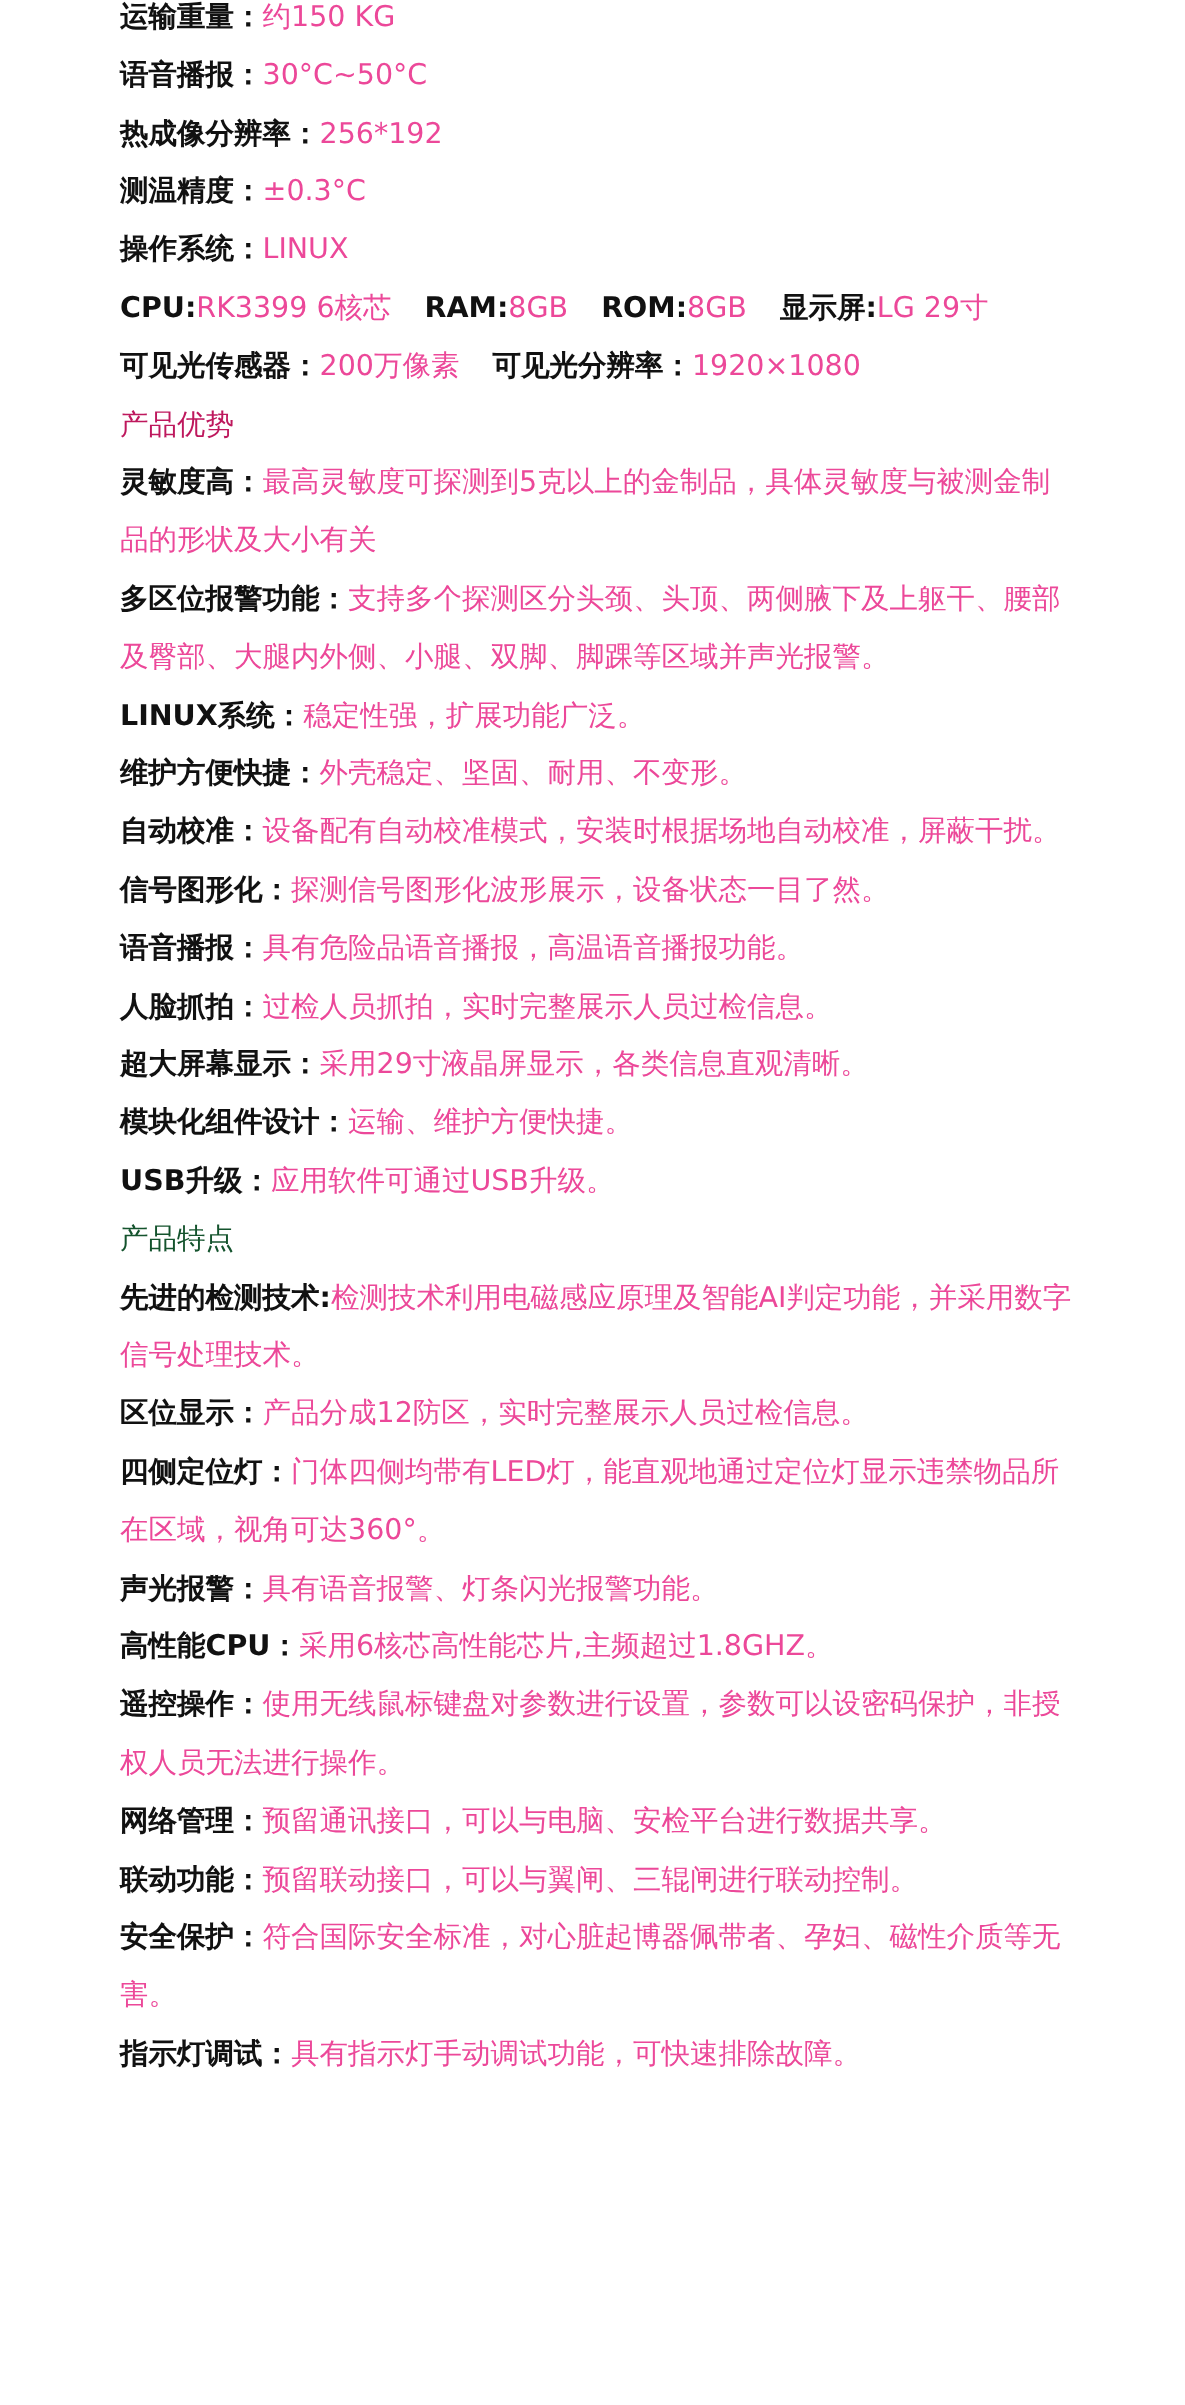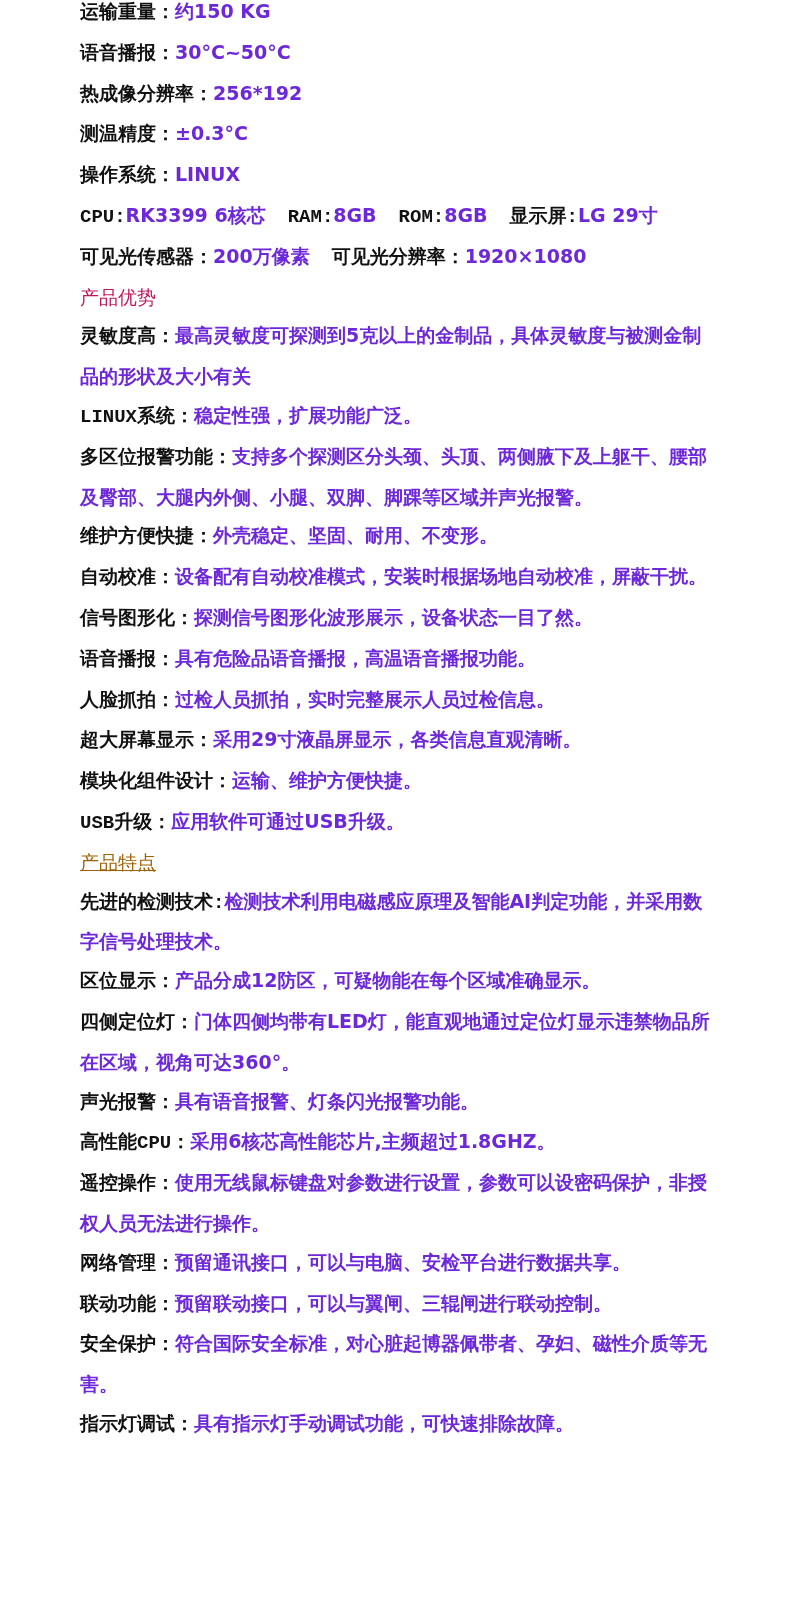--- a/index.html
+++ b/index.html
@@ -12,56 +12,56 @@
   }
   .doc {
     position: absolute;
     left: 80px;
     top: -8px;
     width: 635px;
     font-size: 19px;
     line-height: 38.8px;
   }
   .line { margin: 0; padding: 0; white-space: normal; }
-  .label { font-weight: bold; color: #111111; font-family: Liberation Mono, monospace; }
-  .value { font-weight: bold; color: #6d28d9; }
+  .label { font-weight: bold; color: #111111; }
+  .value { font-weight: normal; color: #ec4899; }
   .gap { display: inline-block; width: 22px; }
   .heading { color: #ff0000; font-weight: normal; }
 </style>
 </head>
 <body>
 
 <div class="doc">
 
   <p class="line"><span class="label">运输重量：</span><span class="value">约150 KG</span></p>
   <p class="line"><span class="label">语音播报：</span><span class="value">30°C~50°C</span></p>
   <p class="line"><span class="label">热成像分辨率：</span><span class="value">256*192</span></p>
   <p class="line"><span class="label">测温精度：</span><span class="value">±0.3°C</span></p>
   <p class="line"><span class="label">操作系统：</span><span class="value">LINUX</span></p>
 
   <p class="line"><span class="label">CPU:</span><span class="value">RK3399 6核芯</span><span class="gap"></span><span class="label">RAM:</span><span class="value">8GB</span><span class="gap"></span><span class="label">ROM:</span><span class="value">8GB</span><span class="gap"></span><span class="label">显示屏:</span><span class="value">LG 29寸</span></p>
 
   <p class="line"><span class="label">可见光传感器：</span><span class="value">200万像素</span><span class="gap"></span><span class="label">可见光分辨率：</span><span class="value">1920×1080</span></p>
 
   <p class="line heading" style="color: #be185d;">产品优势</p>
   <p class="line"><span class="label">灵敏度高：</span><span class="value">最高灵敏度可探测到5克以上的金制品，具体灵敏度与被测金制品的形状及大小有关</span></p>
+  <p class="line"><span class="label">多区位报警功能：</span><span class="value">支持多个探测区分头颈、头顶、两侧腋下及上躯干、腰部及臀部、大腿内外侧、小腿、双脚、脚踝等区域并声光报警。</span></p>
   <p class="line"><span class="label">LINUX系统：</span><span class="value">稳定性强，扩展功能广泛。</span></p>
-  <p class="line"><span class="label">多区位报警功能：</span><span class="value">支持多个探测区分头颈、头顶、两侧腋下及上躯干、腰部及臀部、大腿内外侧、小腿、双脚、脚踝等区域并声光报警。</span></p>
   <p class="line"><span class="label">维护方便快捷：</span><span class="value">外壳稳定、坚固、耐用、不变形。</span></p>
   <p class="line"><span class="label">自动校准：</span><span class="value">设备配有自动校准模式，安装时根据场地自动校准，屏蔽干扰。</span></p>
   <p class="line"><span class="label">信号图形化：</span><span class="value">探测信号图形化波形展示，设备状态一目了然。</span></p>
   <p class="line"><span class="label">语音播报：</span><span class="value">具有危险品语音播报，高温语音播报功能。</span></p>
   <p class="line"><span class="label">人脸抓拍：</span><span class="value">过检人员抓拍，实时完整展示人员过检信息。</span></p>
   <p class="line"><span class="label">超大屏幕显示：</span><span class="value">采用29寸液晶屏显示，各类信息直观清晰。</span></p>
   <p class="line"><span class="label">模块化组件设计：</span><span class="value">运输、维护方便快捷。</span></p>
   <p class="line"><span class="label">USB升级：</span><span class="value">应用软件可通过USB升级。</span></p>
 
-  <p class="line heading" style="color: #a16207; text-decoration: underline;">产品特点</p>
+  <p class="line heading" style="color: #14532d;">产品特点</p>
   <p class="line"><span class="label">先进的检测技术:</span><span class="value">检测技术利用电磁感应原理及智能AI判定功能，并采用数字信号处理技术。</span></p>
-  <p class="line"><span class="label">区位显示：</span><span class="value">产品分成12防区，可疑物能在每个区域准确显示。</span></p>
+  <p class="line"><span class="label">区位显示：</span><span class="value">产品分成12防区，实时完整展示人员过检信息。</span></p>
   <p class="line"><span class="label">四侧定位灯：</span><span class="value">门体四侧均带有LED灯，能直观地通过定位灯显示违禁物品所在区域，视角可达360°。</span></p>
   <p class="line"><span class="label">声光报警：</span><span class="value">具有语音报警、灯条闪光报警功能。</span></p>
   <p class="line"><span class="label">高性能CPU：</span><span class="value">采用6核芯高性能芯片,主频超过1.8GHZ。</span></p>
   <p class="line"><span class="label">遥控操作：</span><span class="value">使用无线鼠标键盘对参数进行设置，参数可以设密码保护，非授权人员无法进行操作。</span></p>
   <p class="line"><span class="label">网络管理：</span><span class="value">预留通讯接口，可以与电脑、安检平台进行数据共享。</span></p>
   <p class="line"><span class="label">联动功能：</span><span class="value">预留联动接口，可以与翼闸、三辊闸进行联动控制。</span></p>
   <p class="line"><span class="label">安全保护：</span><span class="value">符合国际安全标准，对心脏起博器佩带者、孕妇、磁性介质等无害。</span></p>
   <p class="line"><span class="label">指示灯调试：</span><span class="value">具有指示灯手动调试功能，可快速排除故障。</span></p>
 
 </div>

